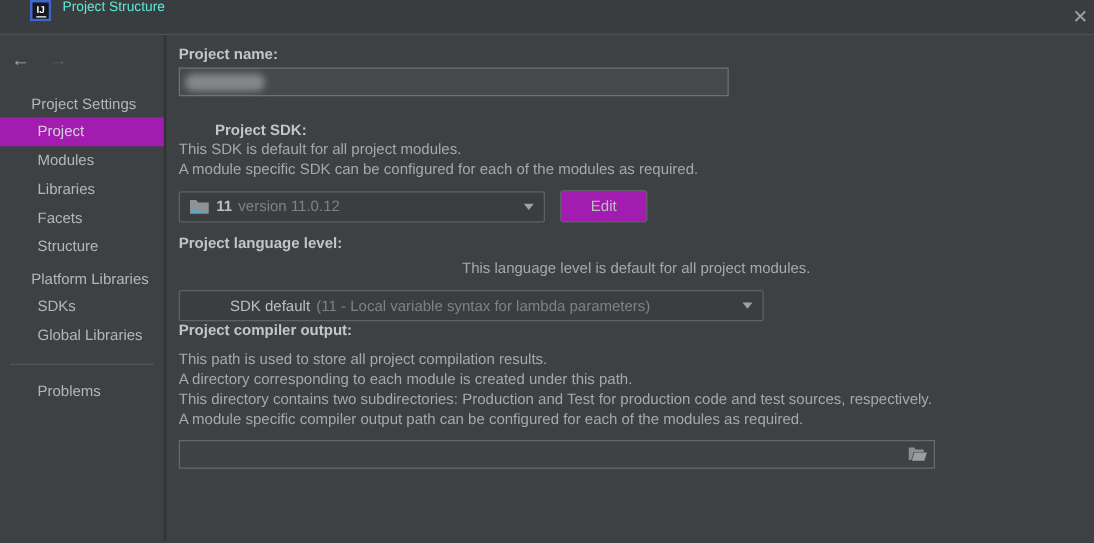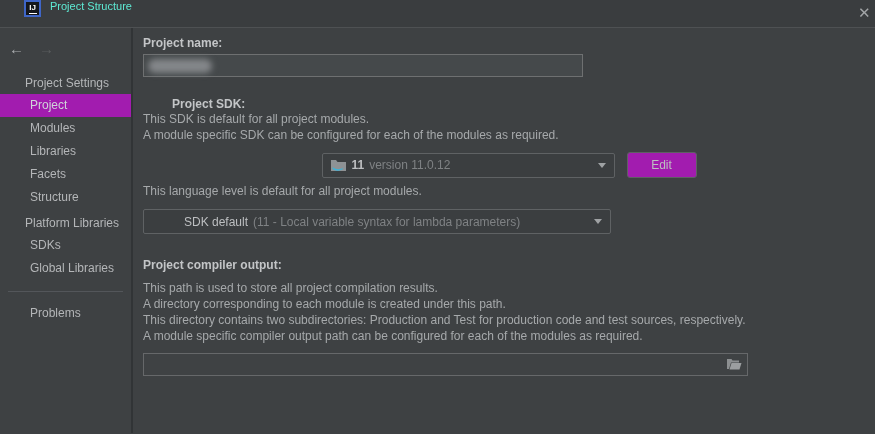--- a/index.html
+++ b/index.html
@@ -58,21 +58,21 @@
   .name-input {
     margin-top:4px; width:440px; height:23px;
     background:#45494B; border:1px solid #6E7071;
     display:flex; align-items:center; padding-left:4px;
   }
   .redacted-blob {
     width:64px; height:14px; background:#84878A;
     border-radius:8px; filter:blur(3px);
   }
 
-  .row { display:flex; align-items:center;justify-content:center; }
+  .row { display:flex; align-items:center; }
 
   .combo {
     height:25px; background:#3B3E40;
     border:1px solid #5F6264; border-radius:2px;
     display:flex; align-items:center;
     padding:0 8px; cursor:pointer;
   }
   .combo .primary { color:#BDBFC1; margin-right:5px; white-space:nowrap; }
   .combo .secondary { color:#7F8284; white-space:nowrap; }
   .combo-arrow {
@@ -100,22 +100,22 @@
     position:relative; cursor:text;
   }
   .output-field .folder-btn {
     position:absolute; right:5px; top:3px; cursor:pointer; display:flex;
   }
 
   
   .mt-sdk-label  { margin-top:20px;padding-left:29px; }
   .mt-combo-row  { margin-top:9px; }
   .mt-lang-label { margin-top:9px; }
-  .mt-desc-gap   { margin-top:5px; }
-  .mt-out-label  { margin-top:24px; }
+  .mt-desc-gap   { margin-top:5px;text-align:center; }
+  .mt-out-label  { }
   .mt-out-desc   { margin-top:8px; }
 </style>
 </head>
 <body>
 
 <div class="titlebar">
   <div class="app-icon">
     <span>IJ</span>
     <span class="uline"></span>
   </div>
@@ -165,20 +165,21 @@
             <path d="M1.5 9.5 c2.5 3 8.5 3 11 -0.5 c-3.5 1.8 -8 1.5 -11 -0.8 z" fill="#3CB3D8"></path>
           </svg>
         </span>
         <span class="primary">11</span>
         <span class="secondary">version 11.0.12</span>
         <span class="combo-arrow"></span>
       </div>
       <div class="edit-btn">Edit</div>
     </div>
 
+    <div class="sect-label mt-lang-label">Project language level:</div>
     <div class="desc mt-desc-gap">This language level is default for all project modules.</div>
 
     <div class="combo lang-combo">
       <span class="primary">SDK default</span>
       <span class="secondary">(11 - Local variable syntax for lambda parameters)</span>
       <span class="combo-arrow"></span>
     </div>
 
     <div class="sect-label mt-out-label">Project compiler output:</div>
     <div class="desc mt-out-desc">This path is used to store all project compilation results.</div>

